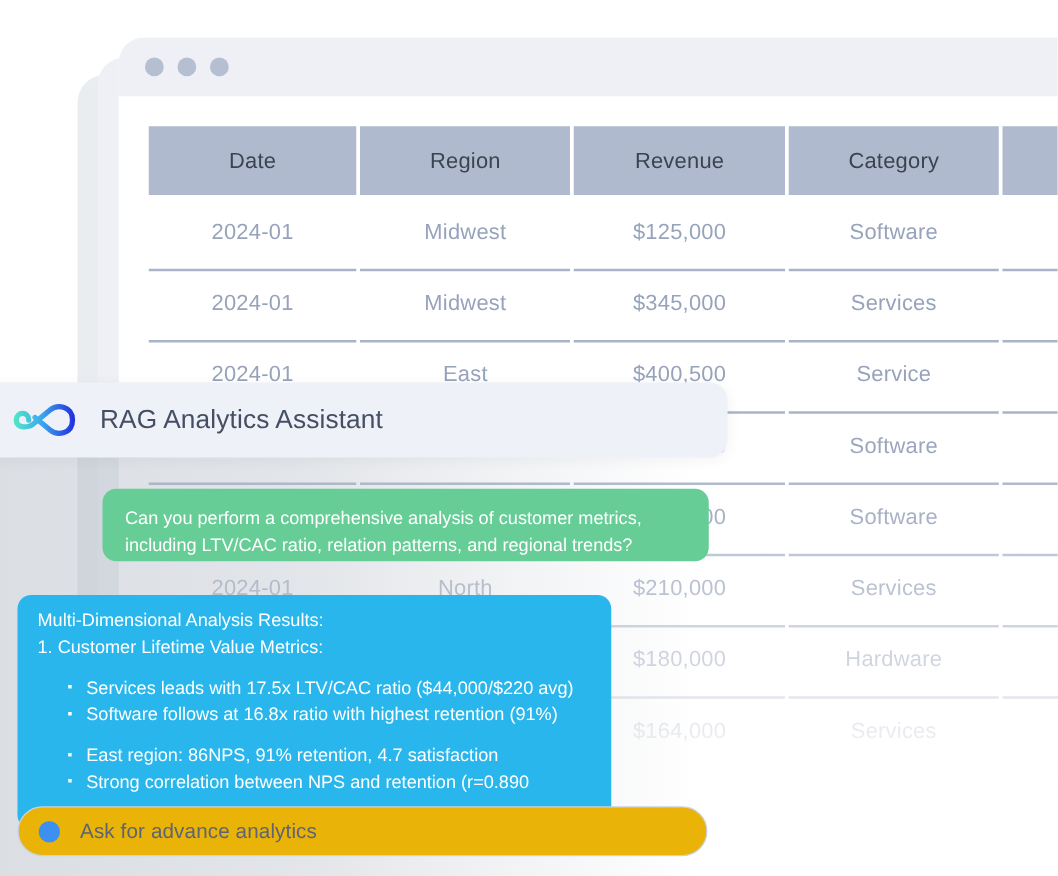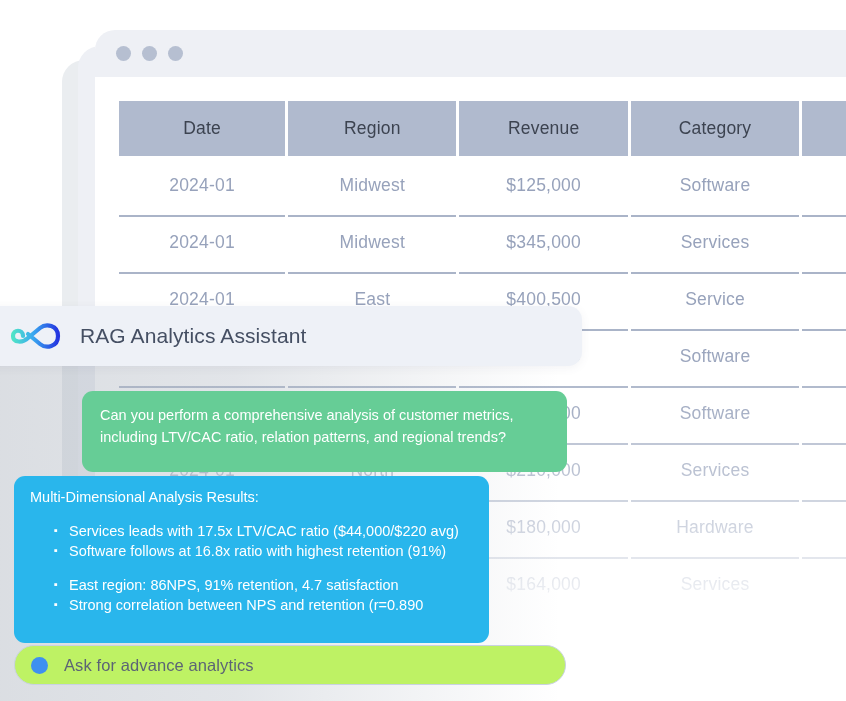--- a/index.html
+++ b/index.html
@@ -164,21 +164,21 @@
     letter-spacing: 0.1px;
   }
 
   .bubble-user {
     position: absolute;
     left: 82px;
     top: 391px;
     width: 485px;
     background: #66cd96;
     border-radius: 11px;
-    padding: 13px 18px 24px 18px;
+    padding: 13px 18px 1px 18px;
     box-sizing: border-box;
     color: #ffffff;
     font-size: 14.5px;
     line-height: 22px;
   }
 
   .bubble-bot {
     position: absolute;
     left: 14px;
     top: 476px;
@@ -209,21 +209,21 @@
     font-size: 11px;
     color: #ffffff;
   }
 
   .composer {
     position: absolute;
     left: 14px;
     top: 645px;
     width: 552px;
     height: 40px;
-    background: #bef264;
+    background: #eab308;
     border: 1px solid #c9d2e2;
     border-radius: 21px;
     display: flex;
     align-items: center;
     padding-left: 16px;
     box-sizing: border-box;
     gap: 16px;
   }
   .composer-dot {
     width: 17px;
@@ -352,20 +352,21 @@
     <span class="chat-title">RAG Analytics Assistant</span>
   </div>
 
   <div class="bubble-user">
     <div>Can you perform a comprehensive analysis of customer metrics,</div>
     <div>including LTV/CAC ratio, relation patterns, and regional trends?</div>
   </div>
 
   <div class="bubble-bot">
     <div class="line">Multi-Dimensional Analysis Results:</div>
+    <div class="line">1. Customer Lifetime Value Metrics:</div>
     <ul>
       <li>Services leads with 17.5x LTV/CAC ratio ($44,000/$220 avg)</li>
       <li>Software follows at 16.8x ratio with highest retention (91%)</li>
     </ul>
     <ul>
       <li>East region: 86NPS, 91% retention, 4.7 satisfaction</li>
       <li>Strong correlation between NPS and retention (r=0.890</li>
     </ul>
   </div>
 

